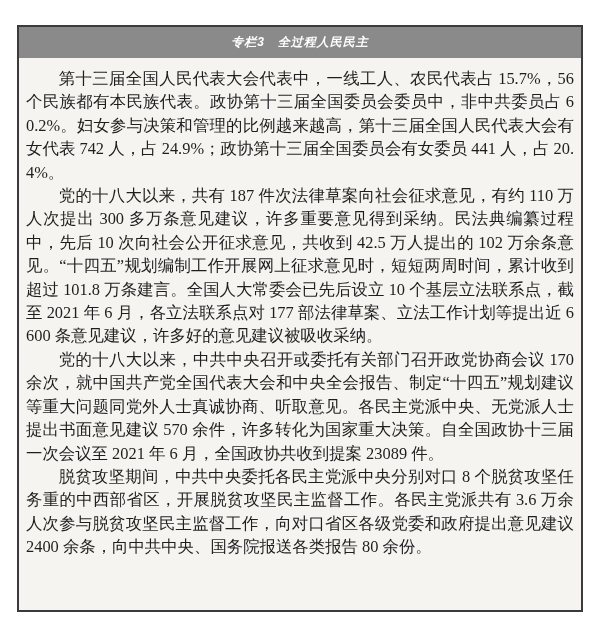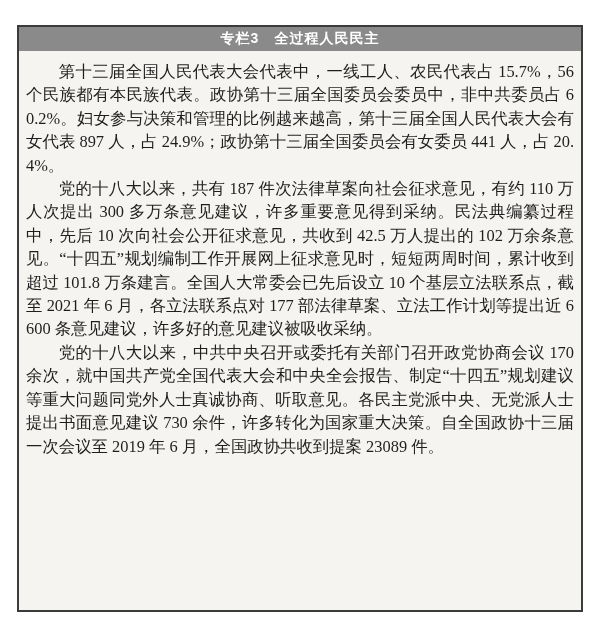--- a/index.html
+++ b/index.html
@@ -23,30 +23,31 @@
     background: var(--page-bg);
   }
   .panel {
     position: absolute;
     left: 17px; top: 25px;
     width: 566px; height: 587px;
     border: 2px solid var(--border-color);
     background: var(--body-bg);
   }
   .panel-header {
-    height: 24px;
+    height: 31px;
     background: var(--header-bg);
     color: var(--header-fg);
     display: flex;
     align-items: center;
     justify-content: center;
     font-family: "Liberation Sans", "DejaVu Sans", sans-serif;
     font-weight: bold;
-    font-size: 14px;
+    font-size: 12px;
     letter-spacing: 1px;
+    font-style: italic;
   }
   .panel-body {
     padding: 9px 7px 10px 7px;
     color: var(--body-fg);
     font-size: 16.4px;
     line-height: 23.4px;
     text-align: justify;
     text-justify: inter-ideograph;
   }
   .panel-body p {
@@ -56,18 +57,19 @@
 </style>
 </head>
 <body>
 
 <div class="page">
   <div class="panel">
     <div class="panel-header">
       <span>专栏3　全过程人民民主</span>
     </div>
     <div class="panel-body">
-      <p>第十三届全国人民代表大会代表中，一线工人、农民代表占 15.7%，56 个民族都有本民族代表。政协第十三届全国委员会委员中，非中共委员占 60.2%。妇女参与决策和管理的比例越来越高，第十三届全国人民代表大会有女代表 897 人，占 24.9%；政协第十三届全国委员会有女委员 441 人，占 20.4%。</p>
+      <p>第十三届全国人民代表大会代表中，一线工人、农民代表占 15.7%，56 个民族都有本民族代表。政协第十三届全国委员会委员中，非中共委员占 60.2%。妇女参与决策和管理的比例越来越高，第十三届全国人民代表大会有女代表 742 人，占 24.9%；政协第十三届全国委员会有女委员 441 人，占 20.4%。</p>
       <p>党的十八大以来，共有 187 件次法律草案向社会征求意见，有约 110 万人次提出 300 多万条意见建议，许多重要意见得到采纳。民法典编纂过程中，先后 10 次向社会公开征求意见，共收到 42.5 万人提出的 102 万余条意见。“十四五”规划编制工作开展网上征求意见时，短短两周时间，累计收到超过 101.8 万条建言。全国人大常委会已先后设立 10 个基层立法联系点，截至 2021 年 6 月，各立法联系点对 177 部法律草案、立法工作计划等提出近 6600 条意见建议，许多好的意见建议被吸收采纳。</p>
-      <p>党的十八大以来，中共中央召开或委托有关部门召开政党协商会议 170 余次，就中国共产党全国代表大会和中央全会报告、制定“十四五”规划建议等重大问题同党外人士真诚协商、听取意见。各民主党派中央、无党派人士提出书面意见建议 730 余件，许多转化为国家重大决策。自全国政协十三届一次会议至 2019 年 6 月，全国政协共收到提案 23089 件。</p>
+      <p>党的十八大以来，中共中央召开或委托有关部门召开政党协商会议 170 余次，就中国共产党全国代表大会和中央全会报告、制定“十四五”规划建议等重大问题同党外人士真诚协商、听取意见。各民主党派中央、无党派人士提出书面意见建议 570 余件，许多转化为国家重大决策。自全国政协十三届一次会议至 2021 年 6 月，全国政协共收到提案 23089 件。</p>
+      <p>脱贫攻坚期间，中共中央委托各民主党派中央分别对口 8 个脱贫攻坚任务重的中西部省区，开展脱贫攻坚民主监督工作。各民主党派共有 3.6 万余人次参与脱贫攻坚民主监督工作，向对口省区各级党委和政府提出意见建议 2400 余条，向中共中央、国务院报送各类报告 80 余份。</p>
     </div>
   </div>
 </div>
 
 </body></html>

